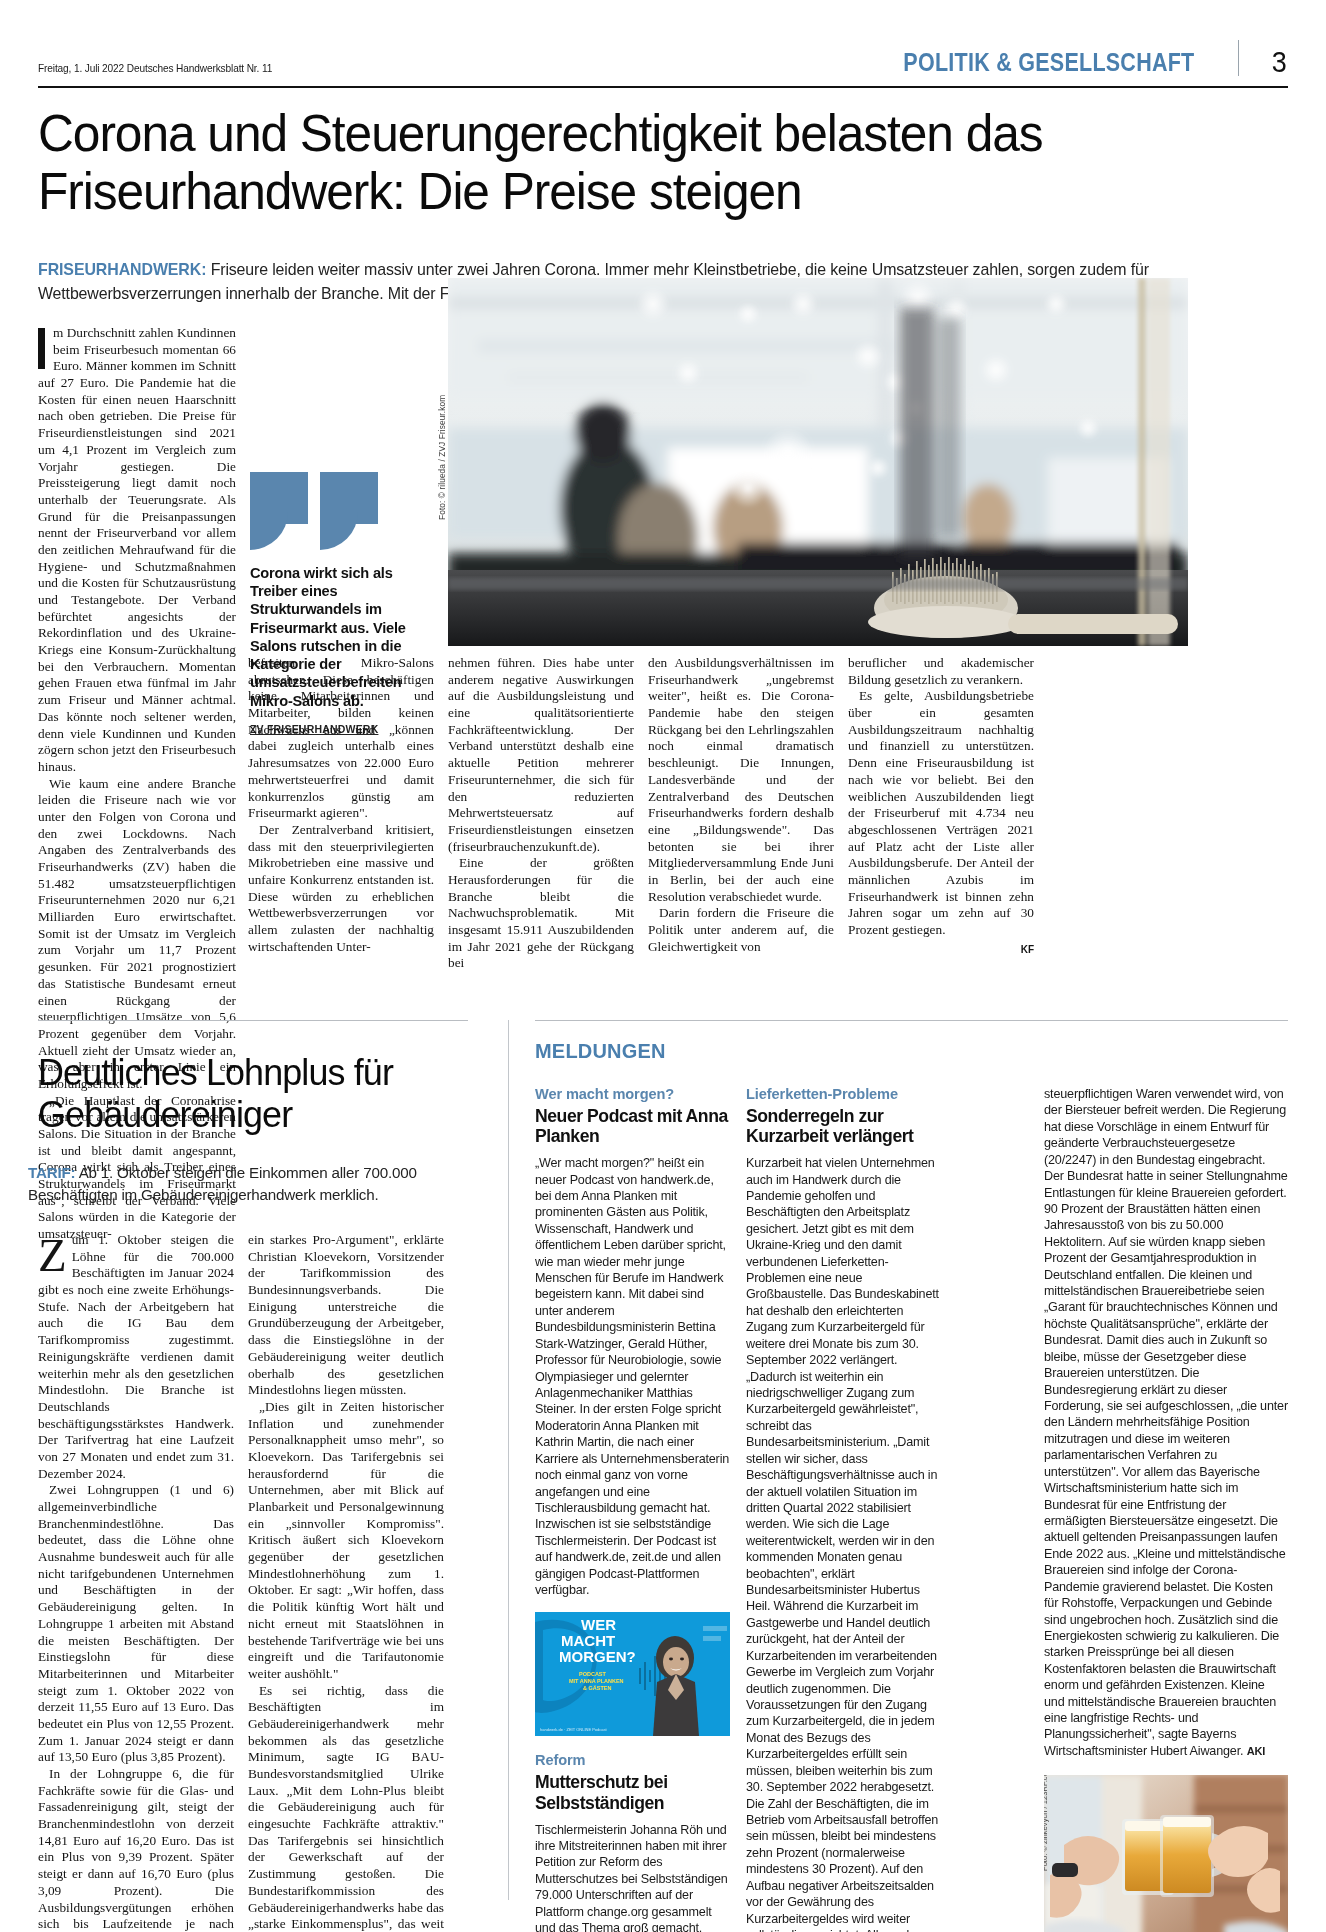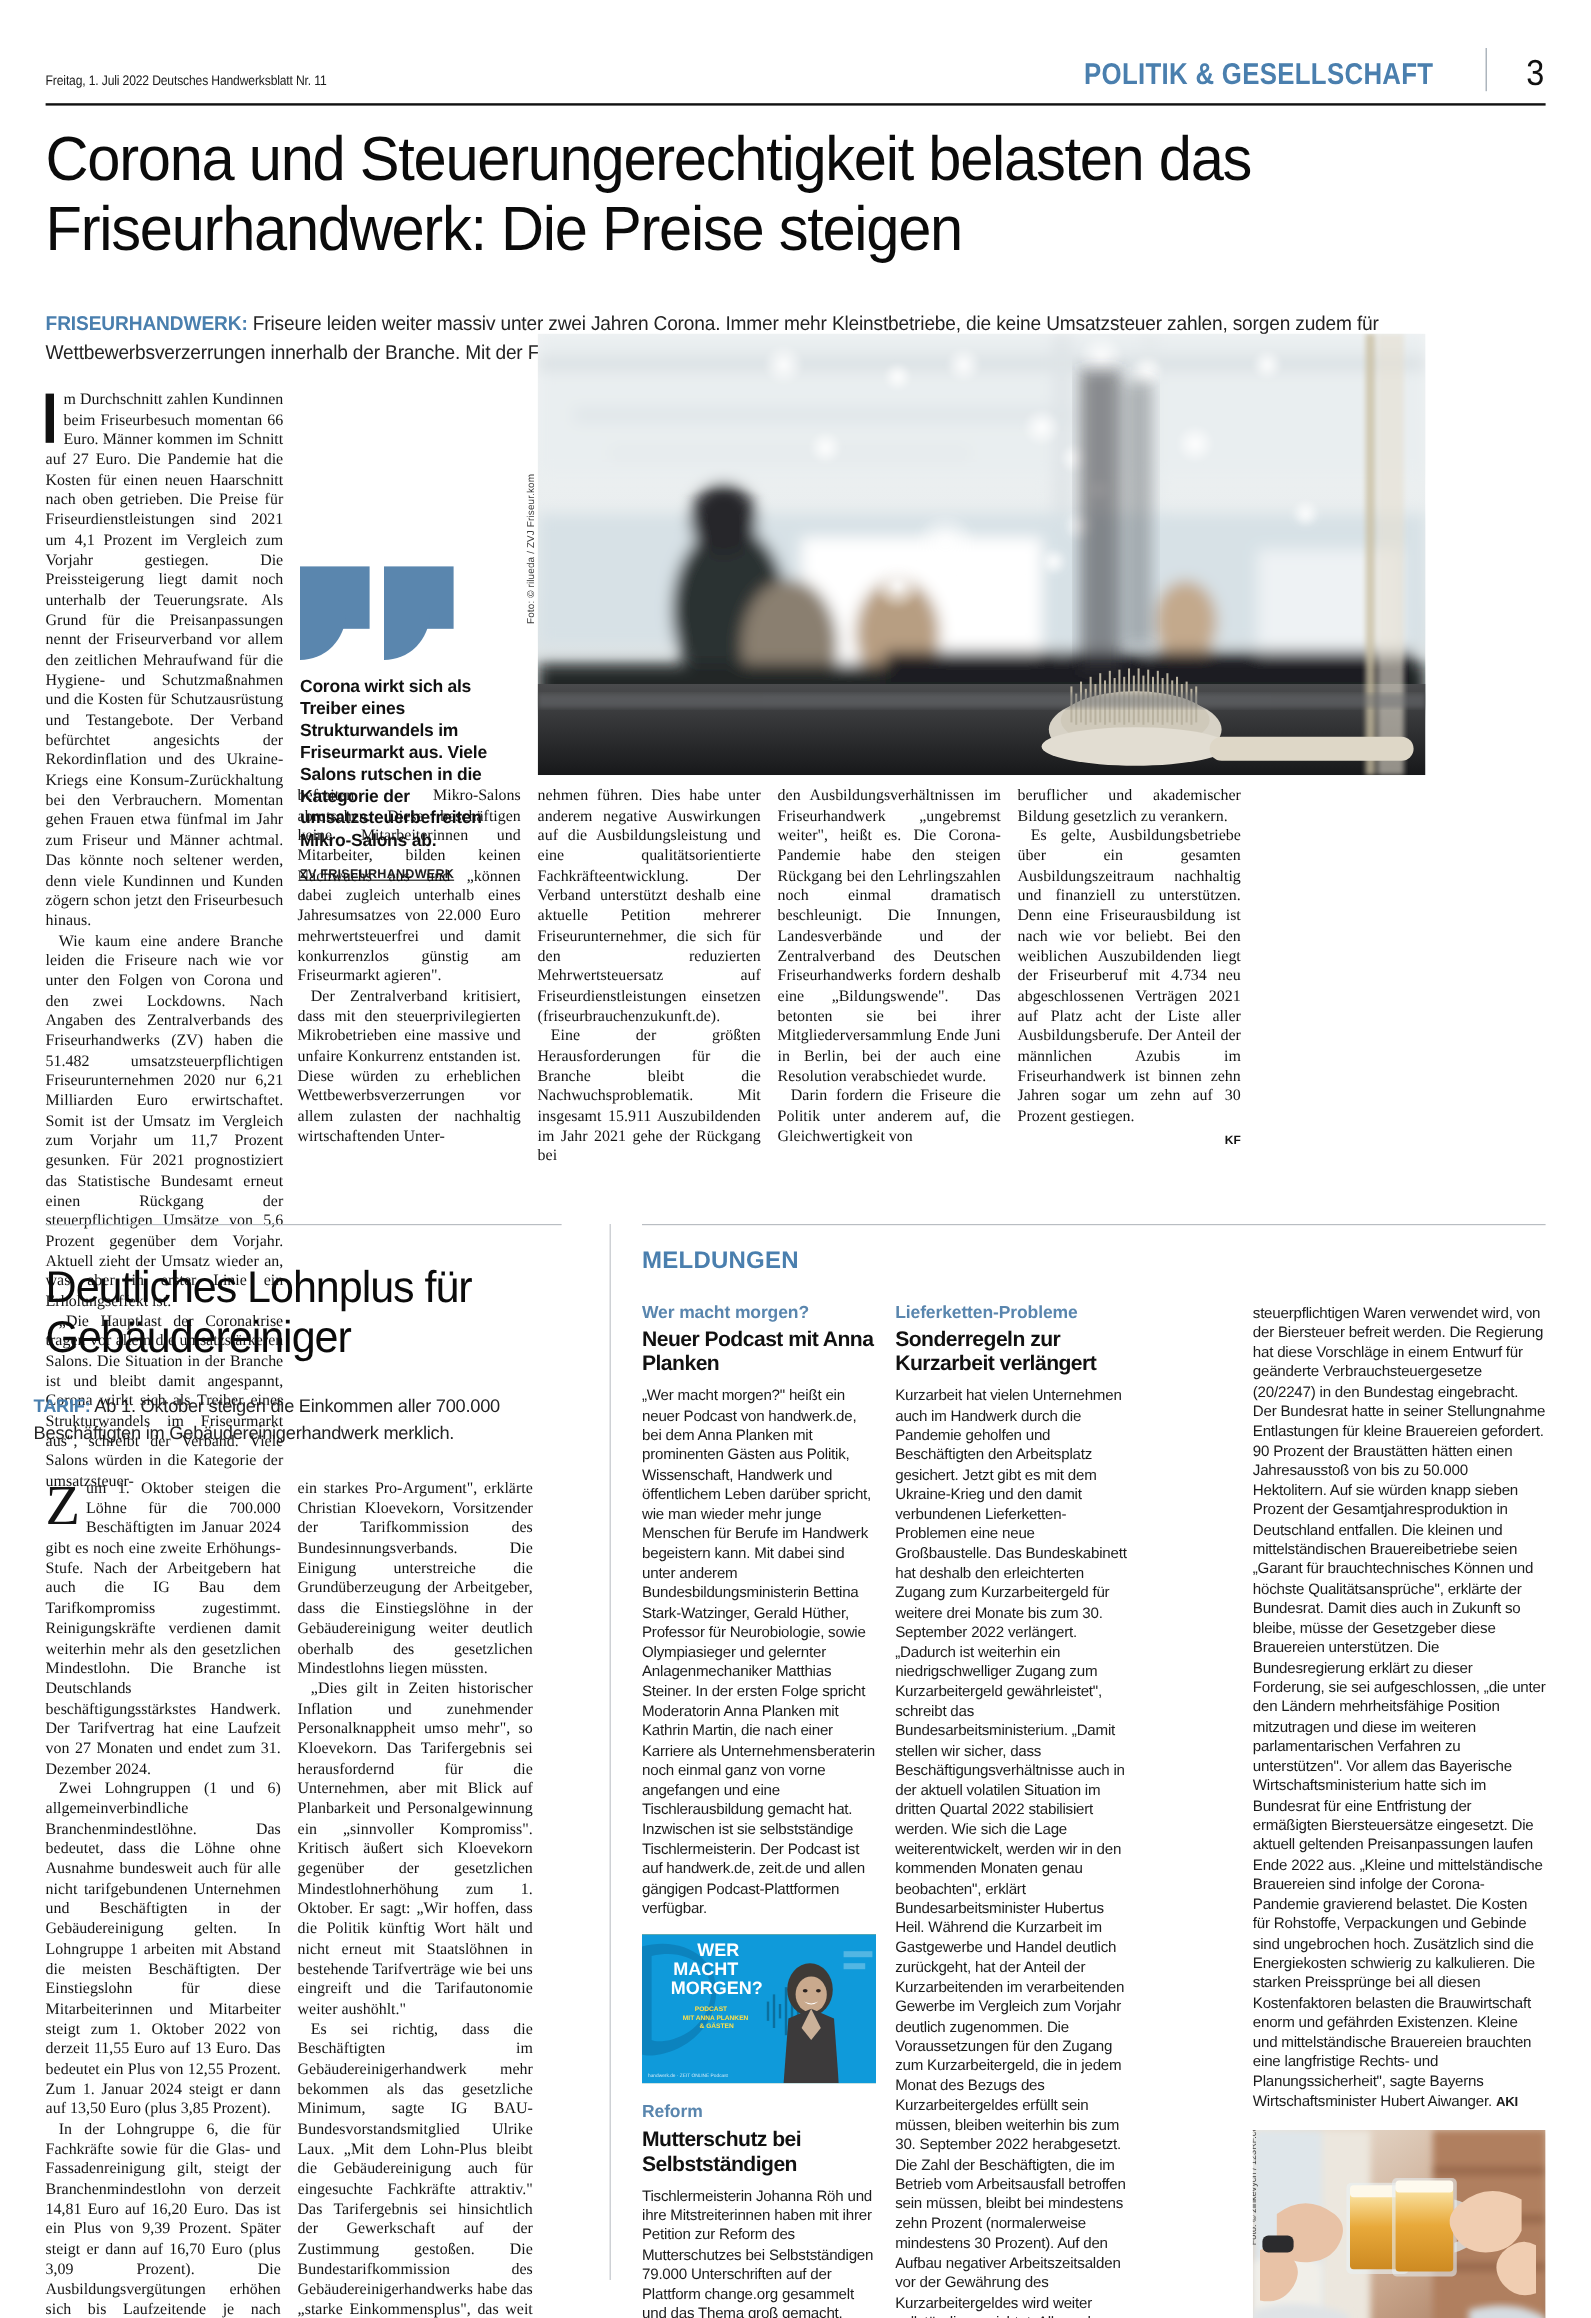--- a/index.html
+++ b/index.html
@@ -208,21 +208,21 @@
   }
   .m-body {
     font-size: 12.6px; line-height: 1.305; color: #1b1b1b;
     text-align: left; letter-spacing: -0.18px;
     hyphens: auto; -webkit-hyphens: auto;
   }
   .m-body .kf { font-weight: bold; font-size: 11px; }
 
   .podcast-img {
     width: 195px; height: 124px; margin: 14px 0 16px 0; position: relative;
-    overflow: hidden; background: #0f766e;
+    overflow: hidden; background: #fef9c3;
   }
   .beer-img {
     width: 244px; height: 176px; margin: 16px 0 0 0; position: relative;
     overflow: hidden;
   }
   .beer-credit {
     position: absolute; left: -4px; top: 96px;
     font-size: 7.6px; color: #444;
     transform: rotate(-90deg); transform-origin: left top;
     white-space: nowrap;

